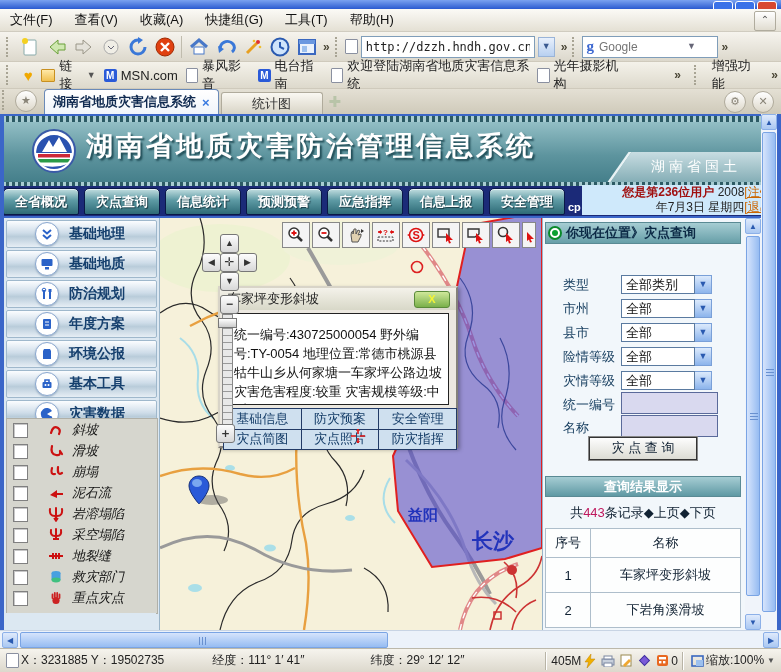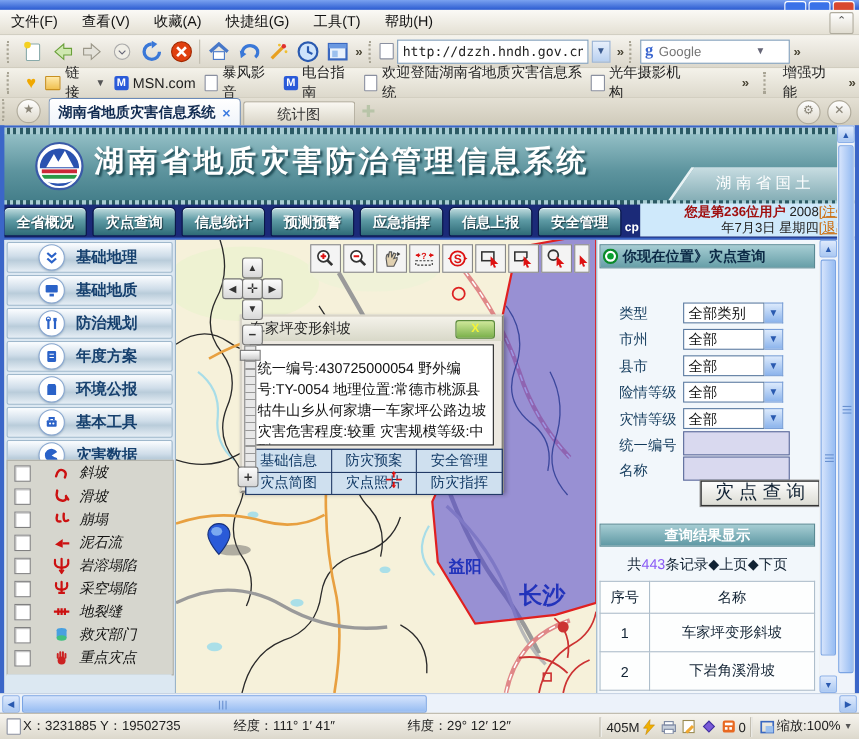--- a/index.html
+++ b/index.html
@@ -127,25 +127,25 @@
     background:linear-gradient(#a6cdd3,#679fa8);border:1px solid #5a8a94;color:#0c2a46;font-weight:bold;font-size:13px;padding-left:2px;box-sizing:border-box;}
   .prompt{position:absolute;left:8px;top:32px;font-size:13px;color:#123a5c;}
   .form-row{position:absolute;left:20px;display:flex;align-items:flex-end;height:20px;}
   .f-label{width:58px;font-size:13px;color:#123a5c;}
   .selbox{width:74px;height:19px;border:1px solid #5a7aa0;background:#fff;display:flex;align-items:center;
     padding-left:4px;font-size:13px;color:#111;box-sizing:border-box;}
   .selarrow{width:17px;height:19px;border:1px solid #7aa0d8;border-left:none;box-sizing:border-box;
     background:linear-gradient(#dceafc,#8cb4ec);color:#2a5ab0;font-size:9px;text-align:center;line-height:17px;}
   .txtinput{width:91px;height:18px;background:#d9d9ef;border:1px solid #5a6a9a;}
   .querybtn{position:absolute;left:46px;top:219px;width:106px;height:21px;background:linear-gradient(#fdfdfd,#dcdcd4);
-    border:1px solid #333;box-shadow:0 0 0 1px #888;color:#123;font-size:17px;text-align:center;line-height:20px;margin-left:48px;}
+    border:1px solid #333;box-shadow:0 0 0 1px #888;color:#123;font-size:13px;text-align:center;line-height:20px;}
   .res-header{position:absolute;left:2px;top:258px;width:196px;height:21px;background:linear-gradient(#a6cdd3,#5f99a4);
     border:1px solid #5a8a94;color:#fff;font-weight:bold;font-size:13px;text-align:center;line-height:20px;box-sizing:border-box;}
   .res-summary{position:absolute;left:2px;top:286px;width:196px;text-align:center;font-size:13px;color:#123;}
-  .res-count{color:#8b5cf6;}
+  .res-count{color:#be185d;}
   .res-table{position:absolute;left:2px;top:310px;width:196px;border-collapse:collapse;background:#fdfefe;padding-left:12px;}
   .res-table td,.res-table th{border:1px solid #aebecb;font-size:13px;color:#123;font-weight:normal;text-align:center;}
   .res-table th{height:26px;}
   .res-table td{height:32px;}
   .col-no{width:42px;}
 
   
   .vscroll-in{left:745px;top:218px;width:16px;height:412px;background:#f0f4fa;}
   .vscroll-out{left:761px;top:114px;width:16px;height:534px;background:#f0f4fa;}
   .sb-btn{position:absolute;left:0;width:16px;height:16px;background:linear-gradient(#dfeafc,#aac8f2);

